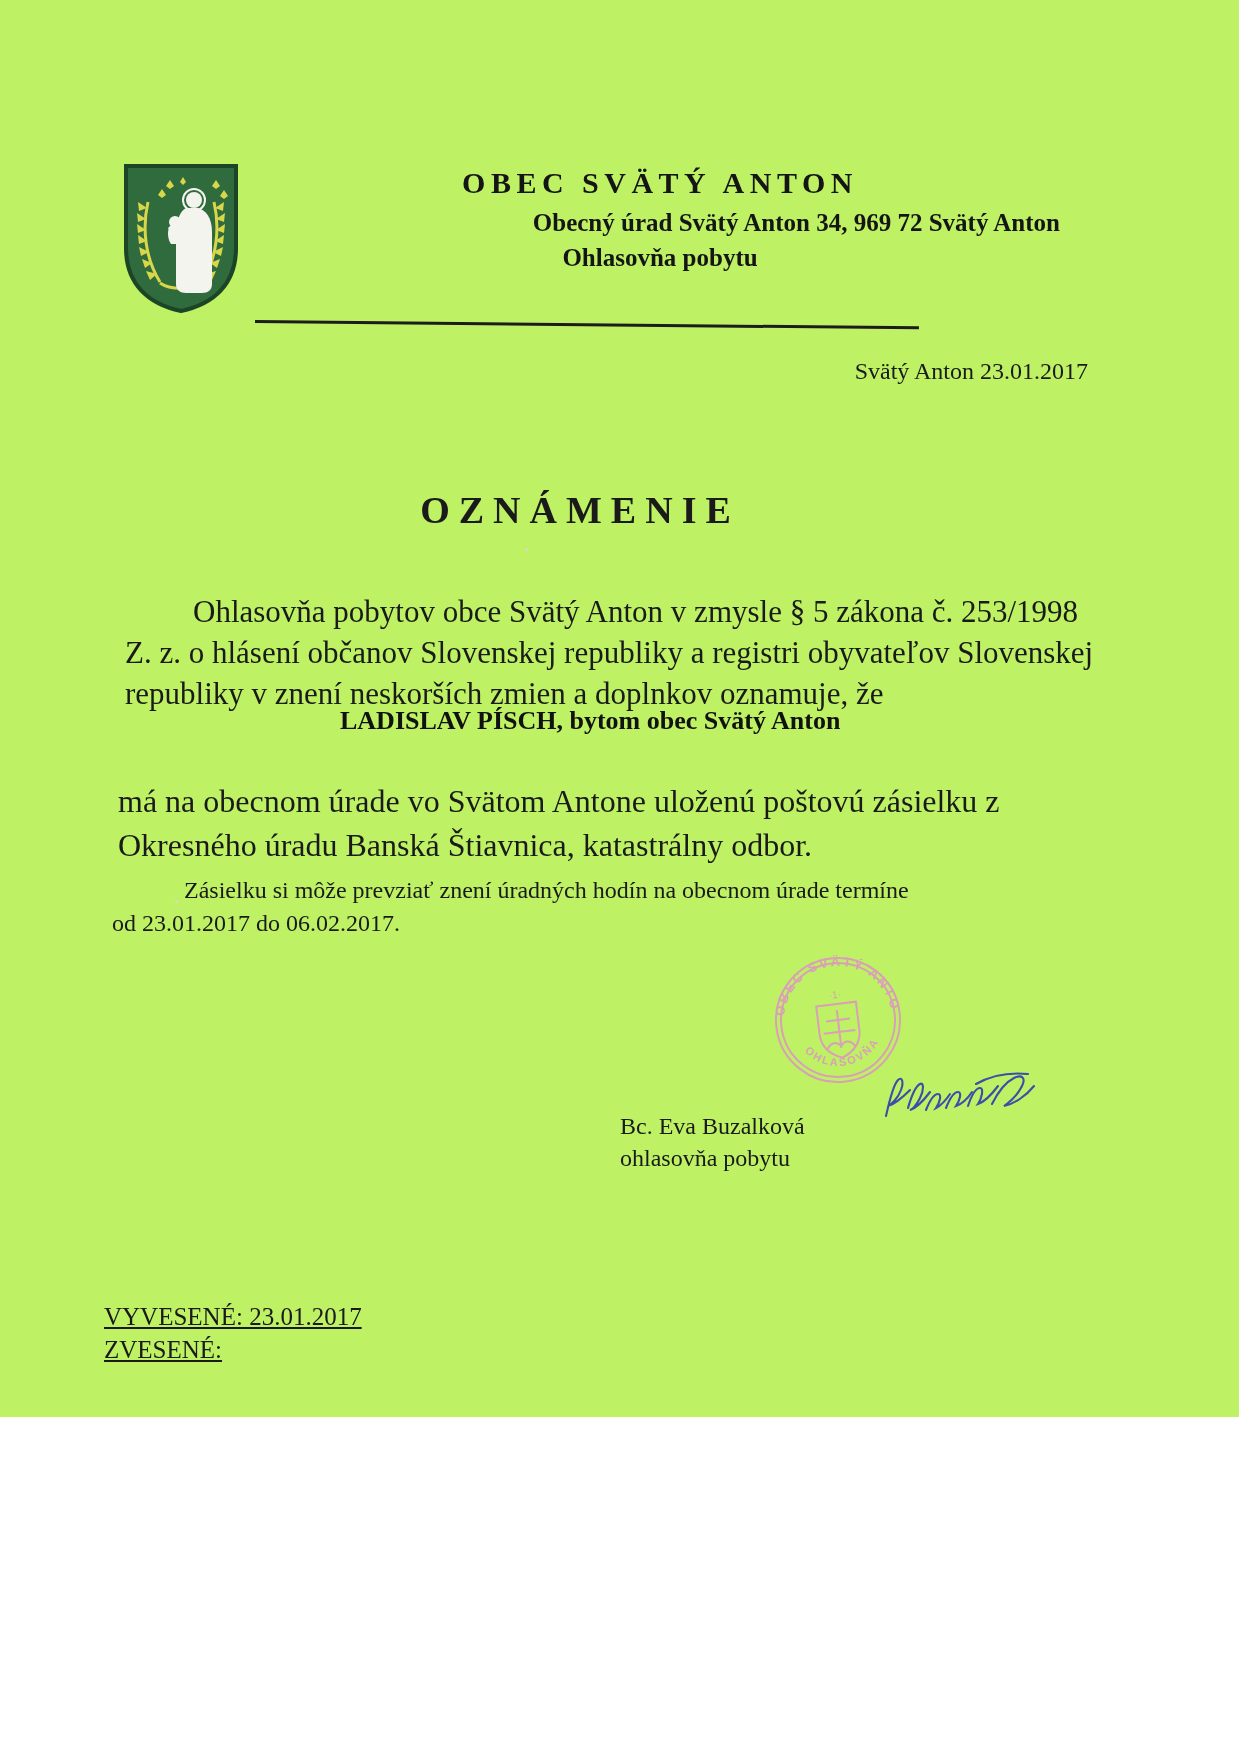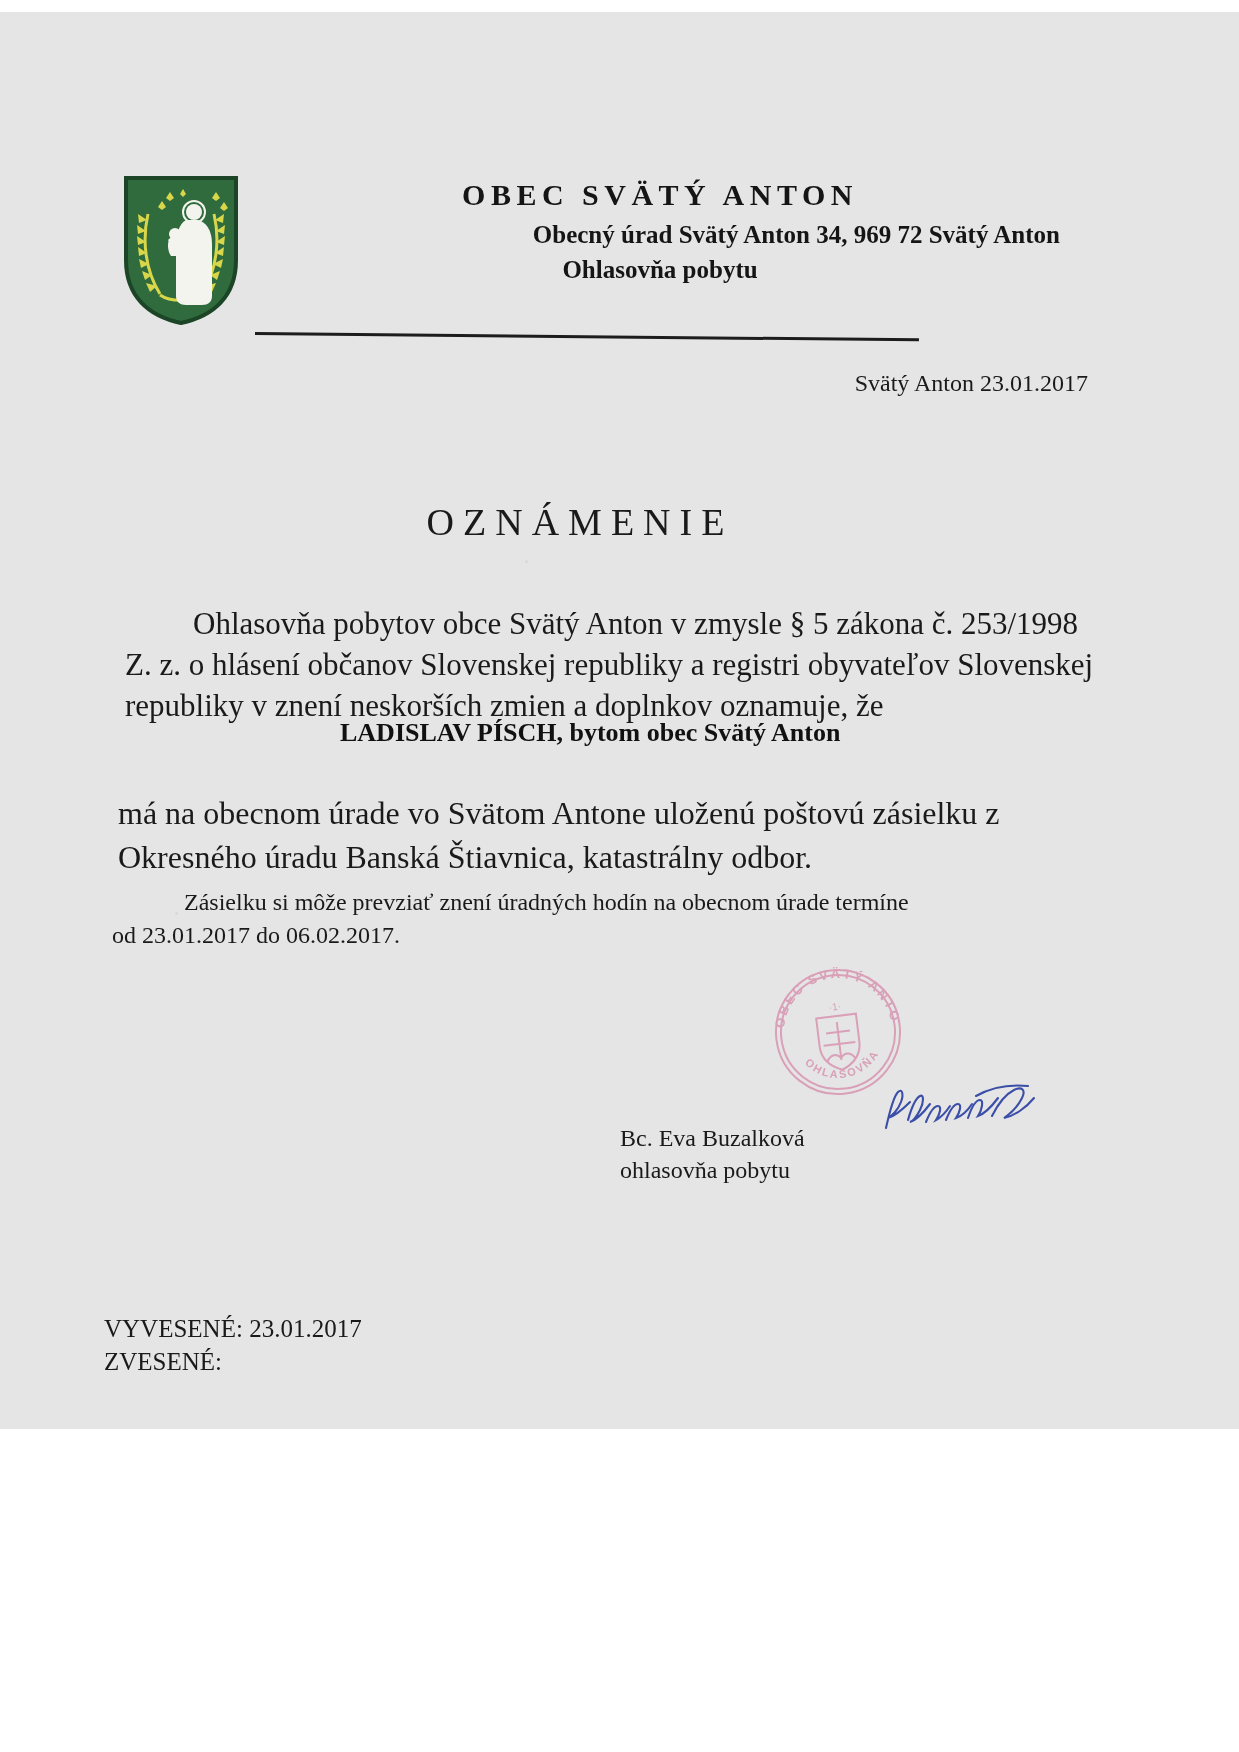--- a/index.html
+++ b/index.html
@@ -9,22 +9,22 @@
     background: #ffffff;
   }
   body {
     font-family: "Liberation Serif", "DejaVu Serif", serif;
     color: #1a1a1a;
   }
   .page {
     position: relative;
     width: 1239px;
     height: 1417px;
-    margin: 12px auto;
-    background: #e5e5e5;
+    margin: 0 auto;
+    background: #bef264;
     overflow: hidden;
   }
 
   
   .header {
     position: absolute;
     left: 0;
     top: 150px;
     width: 1239px;
     height: 170px;
@@ -92,21 +92,21 @@
   }
 
   
   .doc-title {
     position: absolute;
     left: 0;
     top: 488px;
     width: 1160px;
     text-align: center;
     font-size: 38px;
-    font-weight: normal;
+    font-weight: bold;
     letter-spacing: 9px;
     color: #1a1a1a;
   }
 
   
   .body-block {
     position: absolute;
     left: 125px;
     top: 592px;
     width: 980px;
@@ -184,21 +184,21 @@
 
   
   .footer {
     position: absolute;
     left: 104px;
     top: 1300px;
     font-size: 25px;
     line-height: 1.32;
     color: #1a1a1a;
   }
-  .footer div { white-space: nowrap; }
+  .footer div { white-space: nowrap; text-decoration: underline; }
 
   .speck {
     position: absolute;
     width: 3px;
     height: 3px;
     background: #d8d8d8;
     border-radius: 50%;
   }
 </style>
 </head>

